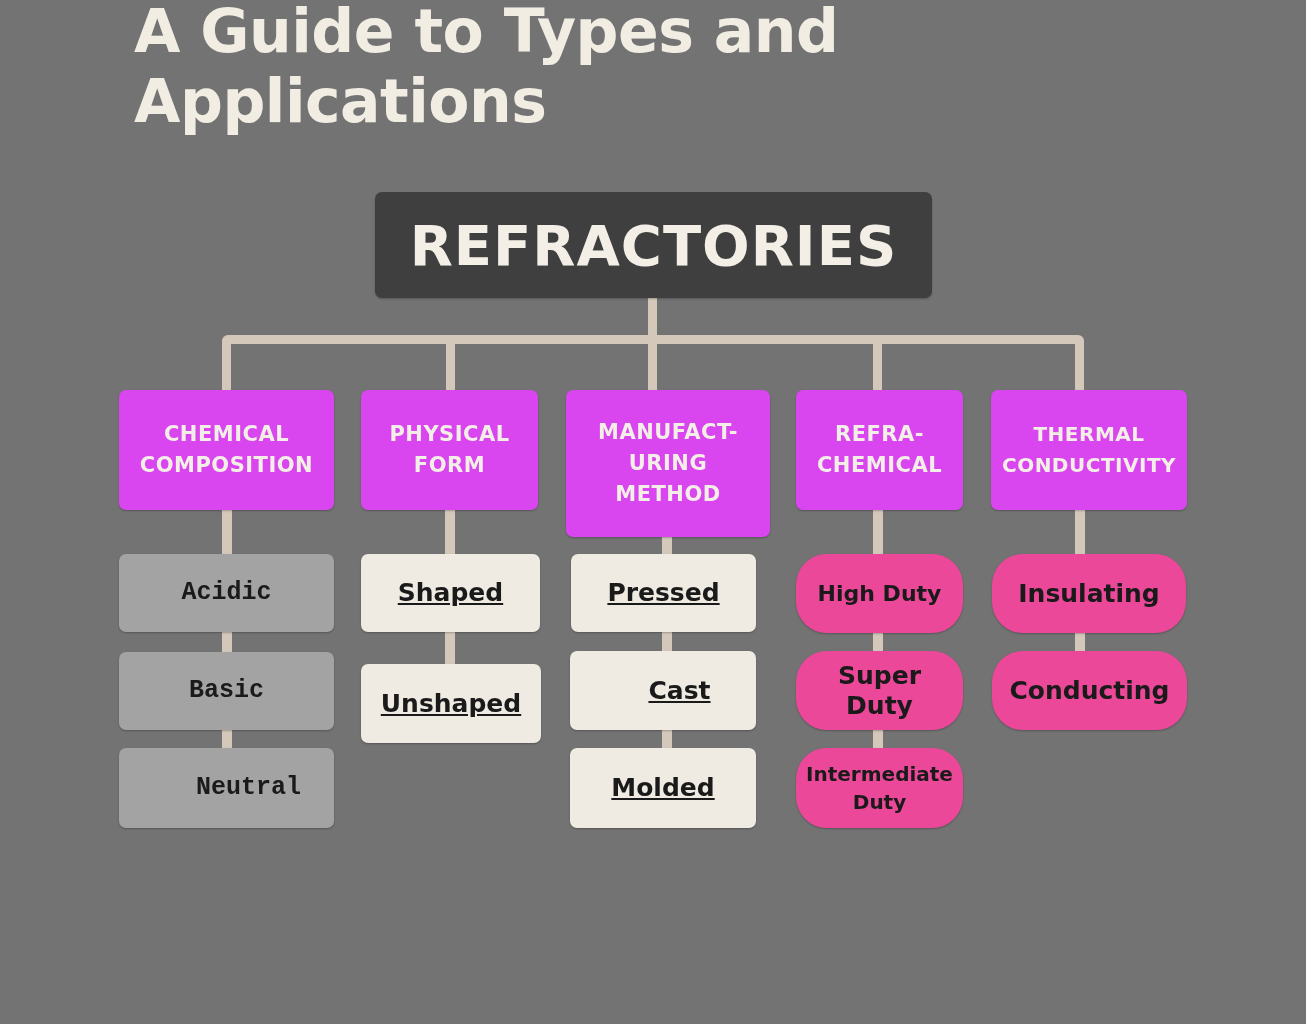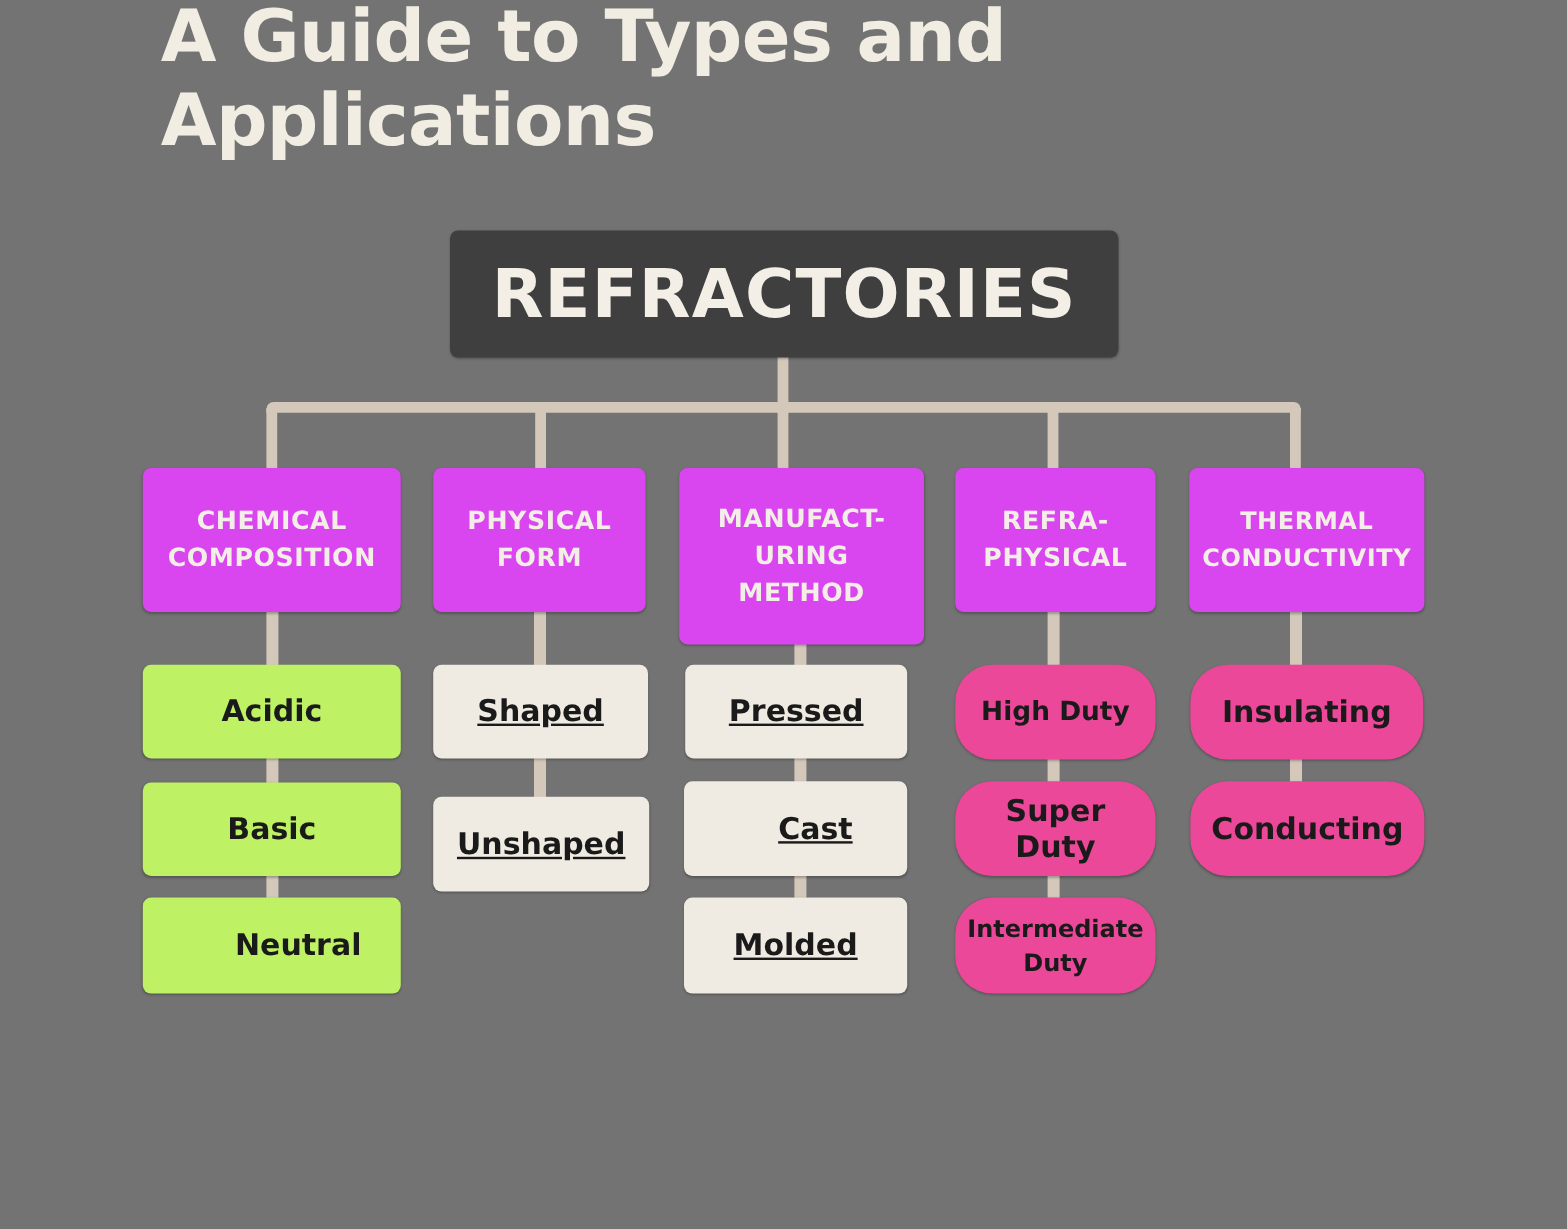--- a/index.html
+++ b/index.html
@@ -57,21 +57,21 @@
       letter-spacing: 0.5px;
       white-space: pre-line;
     }
     .leaf {
       font-weight: bold;
       font-size: 25px;
       line-height: 30px;
       color: #1a1a1a;
       white-space: pre-line;
     }
-    .leaf.red { background: #bef264; }
+    .leaf.red { background: #a3a3a3; font-family: Liberation Mono, monospace; }
     .leaf.cream { background: #efebe2; text-decoration: underline; }
     .leaf.orange { background: #ec4899; border-radius: 31px; }
     .leaf.small { font-size: 20px; line-height: 28px; }
   </style>
 </head>
 <body>
 
 <h1 class="title">A Guide to Types and Applications</h1>
 
 <div class="line" style="left:648px; top:296px; width:9px; height:48px;"></div>
@@ -91,21 +91,21 @@
 <div class="box root" style="left:375px; top:192px; width:557px; height:106px;">REFRACTORIES</div>
 
 <div class="box cat" style="left:119px; top:390px; width:215px; height:120px;">CHEMICAL
 COMPOSITION</div>
 <div class="box cat" style="left:361px; top:390px; width:177px; height:120px;">PHYSICAL
 FORM</div>
 <div class="box cat" style="left:566px; top:390px; width:204px; height:147px;">MANUFACT-
 URING
 METHOD</div>
 <div class="box cat" style="left:796px; top:390px; width:167px; height:120px;">REFRA-
-PHYSICAL</div>
+CHEMICAL</div>
 <div class="box cat" style="left:991px; top:390px; width:196px; height:120px; font-size:20px;">THERMAL
 CONDUCTIVITY</div>
 
 <div class="box leaf red" style="left:119px; top:554px; width:215px; height:78px;">Acidic</div>
 <div class="box leaf red" style="left:119px; top:652px; width:215px; height:78px;">Basic</div>
 <div class="box leaf red" style="left:119px; top:748px; width:215px; height:80px;padding-left:44px;">Neutral</div>
 
 <div class="box leaf cream" style="left:361px; top:554px; width:179px; height:78px;">Shaped</div>
 <div class="box leaf cream" style="left:361px; top:664px; width:180px; height:79px;">Unshaped</div>
 

